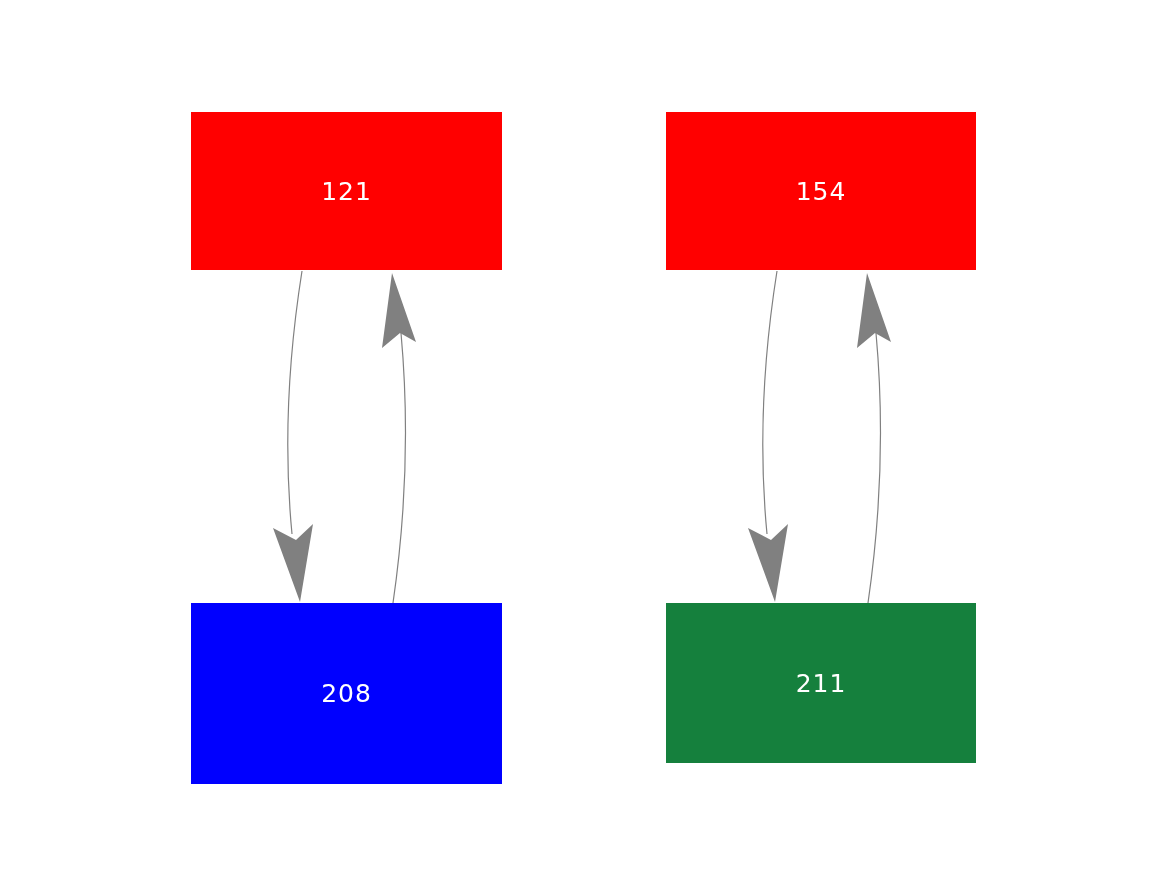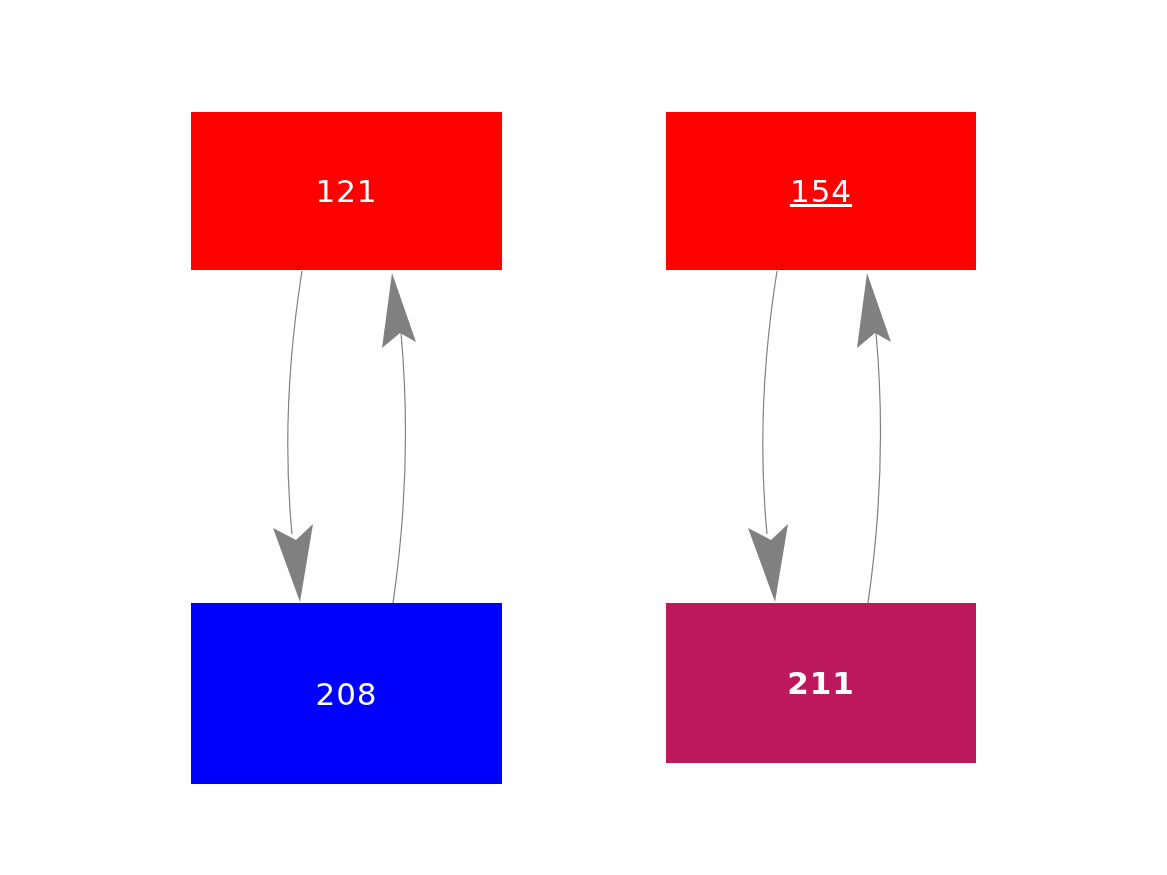--- a/index.html
+++ b/index.html
@@ -34,21 +34,21 @@
     position: absolute;
     display: flex;
     align-items: center;
     justify-content: center;
   }
   .node-top-1    { left: 191px; top: 112px; width: 311px; height: 158px; }
   .node-bottom-1 { left: 191px; top: 603px; width: 311px; height: 181px; }
   .node-top-2    { left: 666px; top: 112px; width: 310px; height: 158px; }
   .node-bottom-2 { left: 666px; top: 603px; width: 310px; height: 160px; }
   .node-label {
-    font-size: 31px;
+    font-size: 25px;
     letter-spacing: 1px;
     text-align: center;
   }
 </style>
 </head>
 <body>
 
 <div class="canvas">
 
   <svg class="edges-layer" viewBox="0 0 1167 875" xmlns="http://www.w3.org/2000/svg">
@@ -66,20 +66,20 @@
 
   <div class="node node-top-1" style="background-color: rgb(255, 0, 0);">
     <span class="node-label" style="color: rgb(255, 255, 255);">121</span>
   </div>
 
   <div class="node node-bottom-1" style="background-color: rgb(0, 0, 255);">
     <span class="node-label" style="color: rgb(255, 255, 255);">208</span>
   </div>
 
   <div class="node node-top-2" style="background-color: rgb(255, 0, 0);">
-    <span class="node-label" style="color: rgb(255, 255, 255); text-decoration: underline;">154</span>
+    <span class="node-label" style="color: rgb(255, 255, 255);">154</span>
   </div>
 
-  <div class="node node-bottom-2" style="background-color: #be185d; font-weight: bold;">
+  <div class="node node-bottom-2" style="background-color: #15803d;">
     <span class="node-label" style="color: rgb(255, 255, 255);">211</span>
   </div>
 
 </div>
 
 </body></html>

